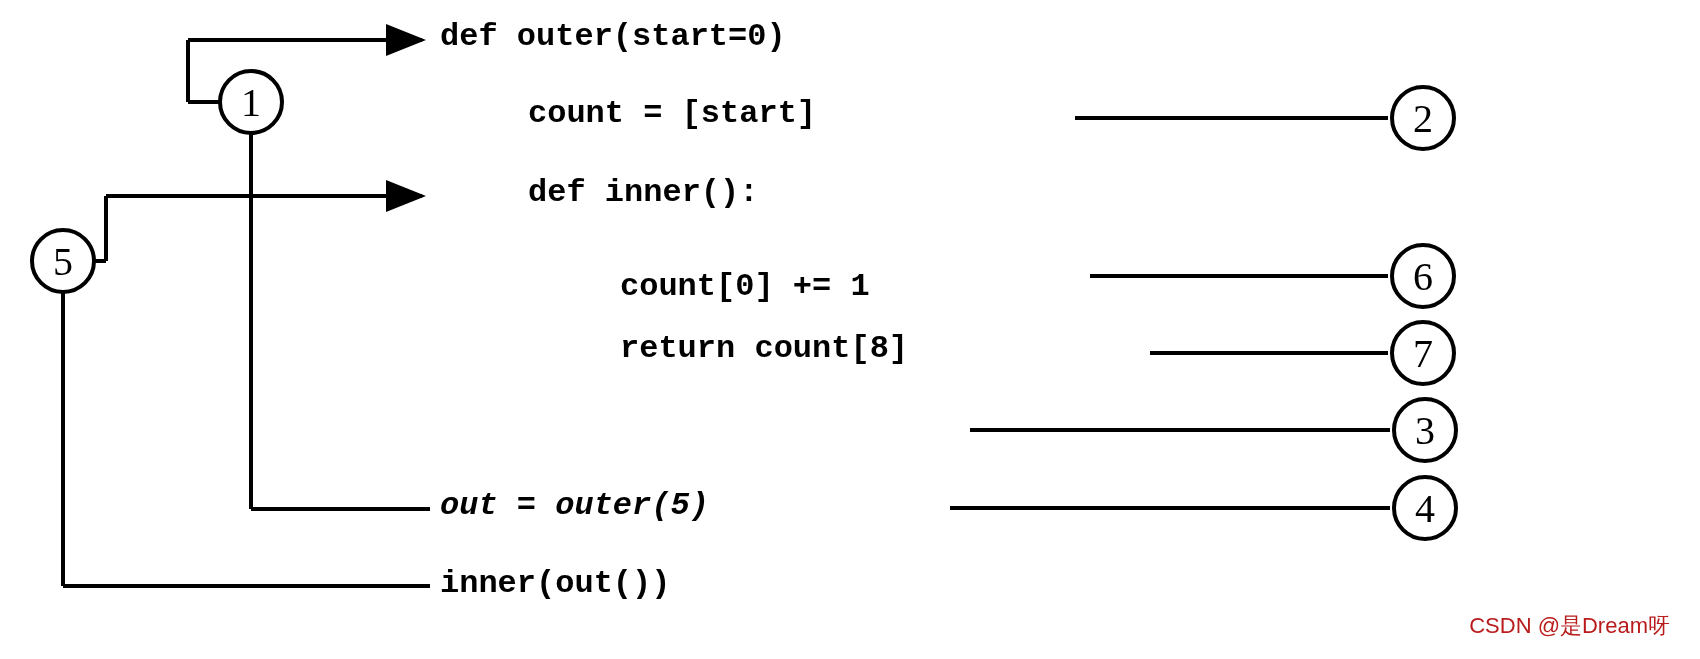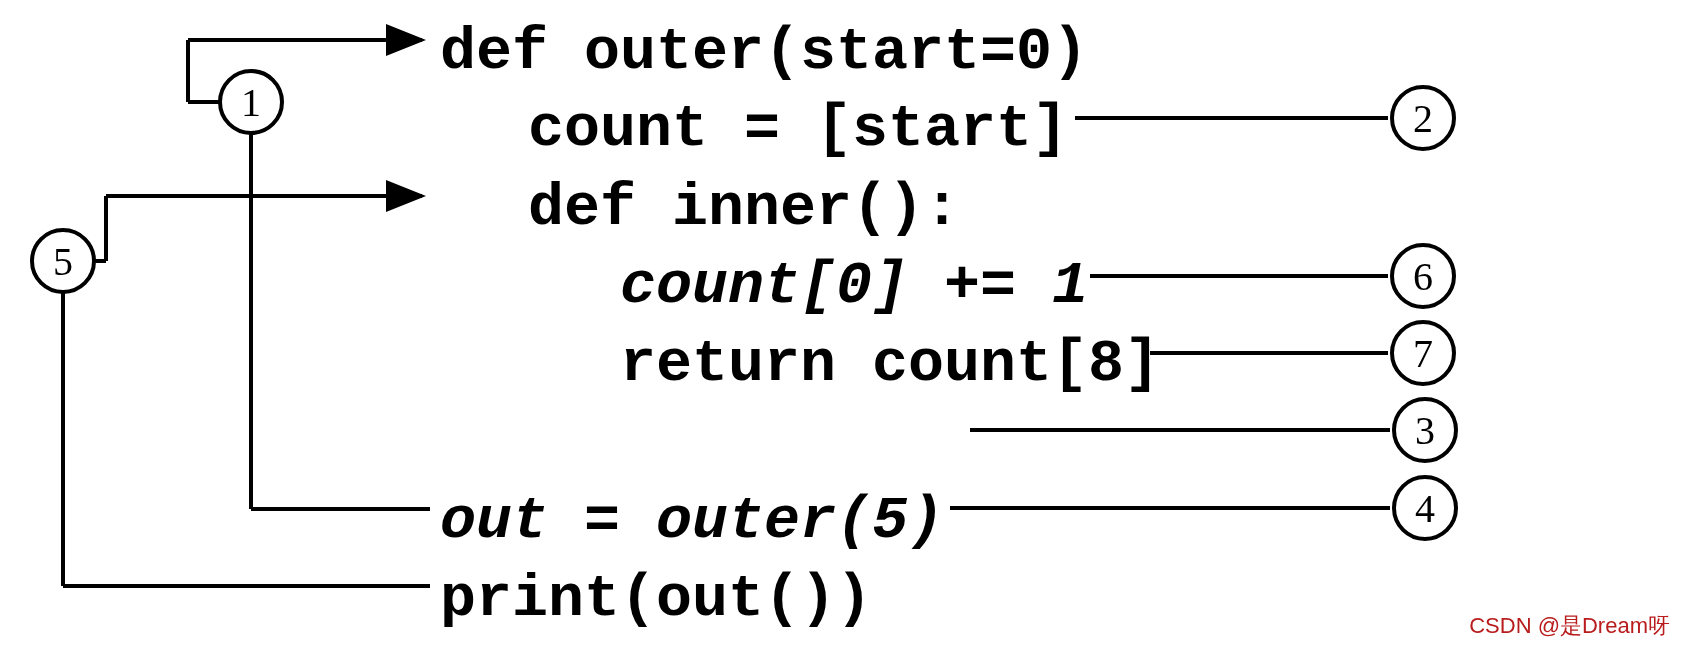--- a/index.html
+++ b/index.html
@@ -11,21 +11,21 @@
     font-family: "Courier New", Courier, monospace;
     color: #000;
   }
   .diagram {
     position: relative;
     width: 1700px;
     height: 659px;
   }
   .code-line {
     position: absolute;
-    font-size: 60px;
+    font-size: 32px;
     font-weight: bold;
     white-space: pre;
     letter-spacing: 0px;
   }
   .circle {
     position: absolute;
     width: 66px;
     height: 66px;
     border: 4px solid #000;
     border-radius: 50%;
@@ -57,24 +57,24 @@
   }
 </style>
 </head>
 <body>
 
 <div class="diagram">
 
   <div class="code-line" style="left:440px; top:18px;">def outer(start=0)</div>
   <div class="code-line" style="left:528px; top:174px;">def inner():</div>
   <div class="code-line" style="left:528px; top:95px;">count = [start]</div>
-  <div class="code-line" style="left:620px; top:252px;font-style:italic;">count[0] += 1</div>
+  <div class="code-line" style="left:620px; top:268px;">count[0] += 1</div>
   <div class="code-line" style="left:620px; top:330px;">return count[8]</div>
   <div class="code-line" style="left:440px; top:487px;font-style:italic;">out = outer(5)</div>
-  <div class="code-line" style="left:440px; top:565px;">print(out())</div>
+  <div class="code-line" style="left:440px; top:565px;">inner(out())</div>
 
   <div class="circle" style="left:218px; top:69px;">1</div>
   <div class="circle" style="left:30px;  top:228px;">5</div>
 
   <div class="circle" style="left:1390px; top:85px;">2</div>
   <div class="circle" style="left:1390px; top:243px;">6</div>
   <div class="circle" style="left:1390px; top:320px;">7</div>
   <div class="circle" style="left:1392px; top:397px;">3</div>
   <div class="circle" style="left:1392px; top:475px;">4</div>
 

